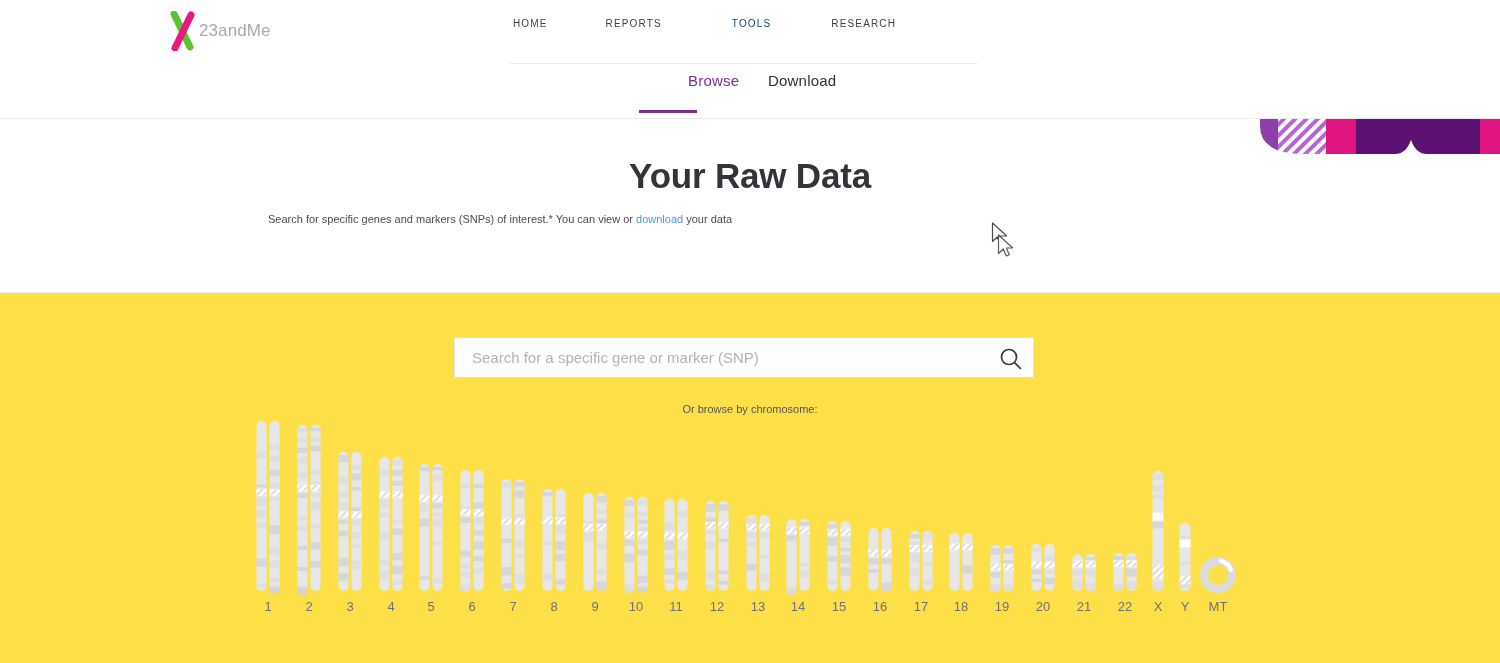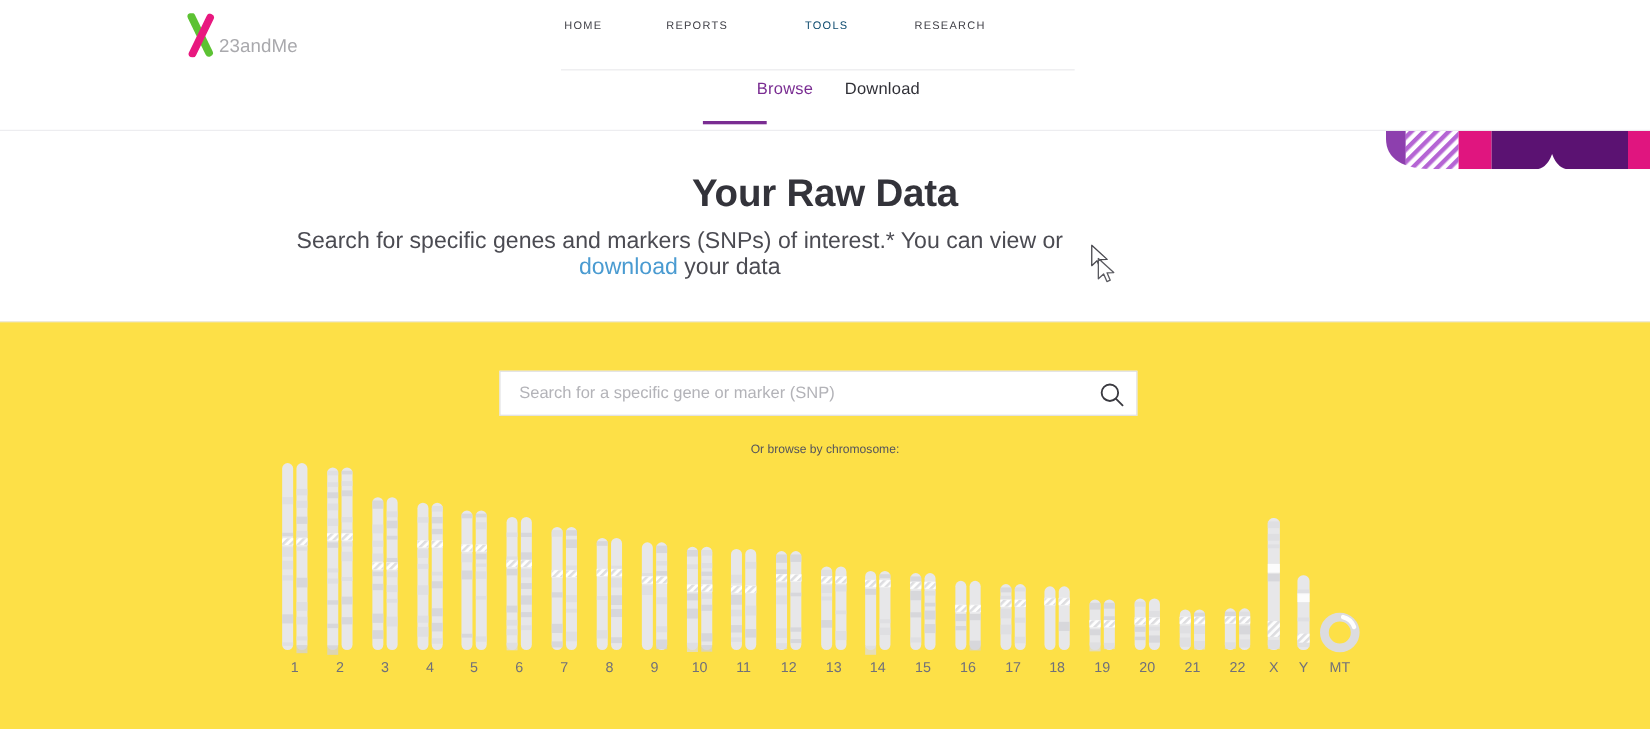--- a/index.html
+++ b/index.html
@@ -11,21 +11,21 @@
   }
   .page { position: relative; width: 1500px; height: 663px; background: #ffffff; }
 
   
   .header {
     position: absolute; top: 0; left: 0; width: 1500px; height: 119px;
     background: #ffffff; z-index: 20;
   }
   .logo-wrap {
     position: absolute; left: 168px; top: 10px;
-    display: flex; align-items: flex-end; height: 42px;
+    display: flex; align-items: center; height: 42px;
   }
   .logo-x { width: 30px; height: 40px; display: block; }
   .logo-text {
     font-size: 17px; color: #a9a9ad; letter-spacing: .1px;
     margin-left: 1px; font-weight: 400;
   }
 
   .mainnav {
     position: absolute; left: 495px; top: 18px;
     display: flex; align-items: flex-start; gap: 0;
@@ -72,21 +72,21 @@
   .hero {
     position: absolute; left: 0; top: 119px; width: 1236px; height: 173px;
     background: #ffffff;
   }
   .hero-title {
     position: absolute; left: 0; top: 37px; width: 1500px; text-align: center;
     font-size: 35px; font-weight: 700; color: #33333a; letter-spacing: -.2px;
   }
   .hero-sub {
     position: absolute; left: 50%; transform: translateX(-50%); top: 88px;
-    width: 700px; text-align: center; font-size: 21px; color: #4b4b52;
+    width: 700px; text-align: left; font-size: 11px; color: #4b4b52;
     line-height: 24px;
   }
   .hero-sub a { color: #4a9bd1; text-decoration: none; }
 
   
   .gray-section {
     position: absolute; left: 0; top: 292px; width: 1500px; height: 406px;
     background: #fde047; border-top: 1px solid #ececef;
   }
   .search-wrap {

